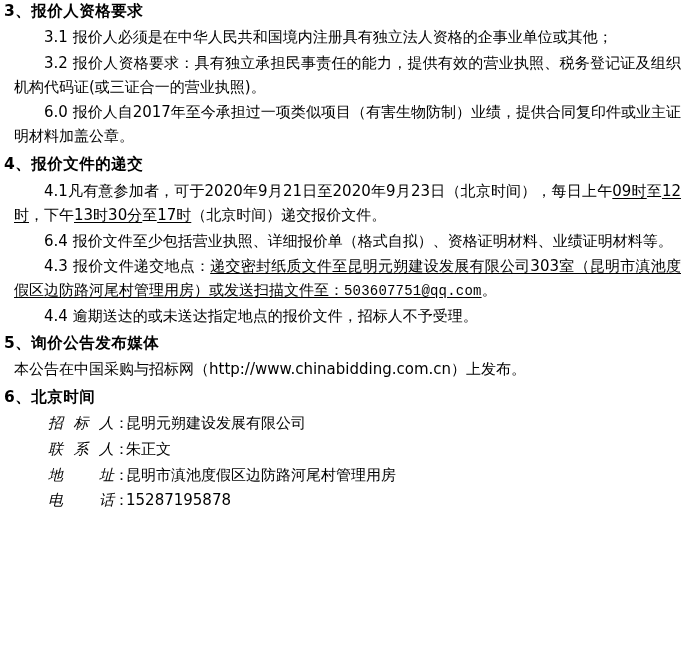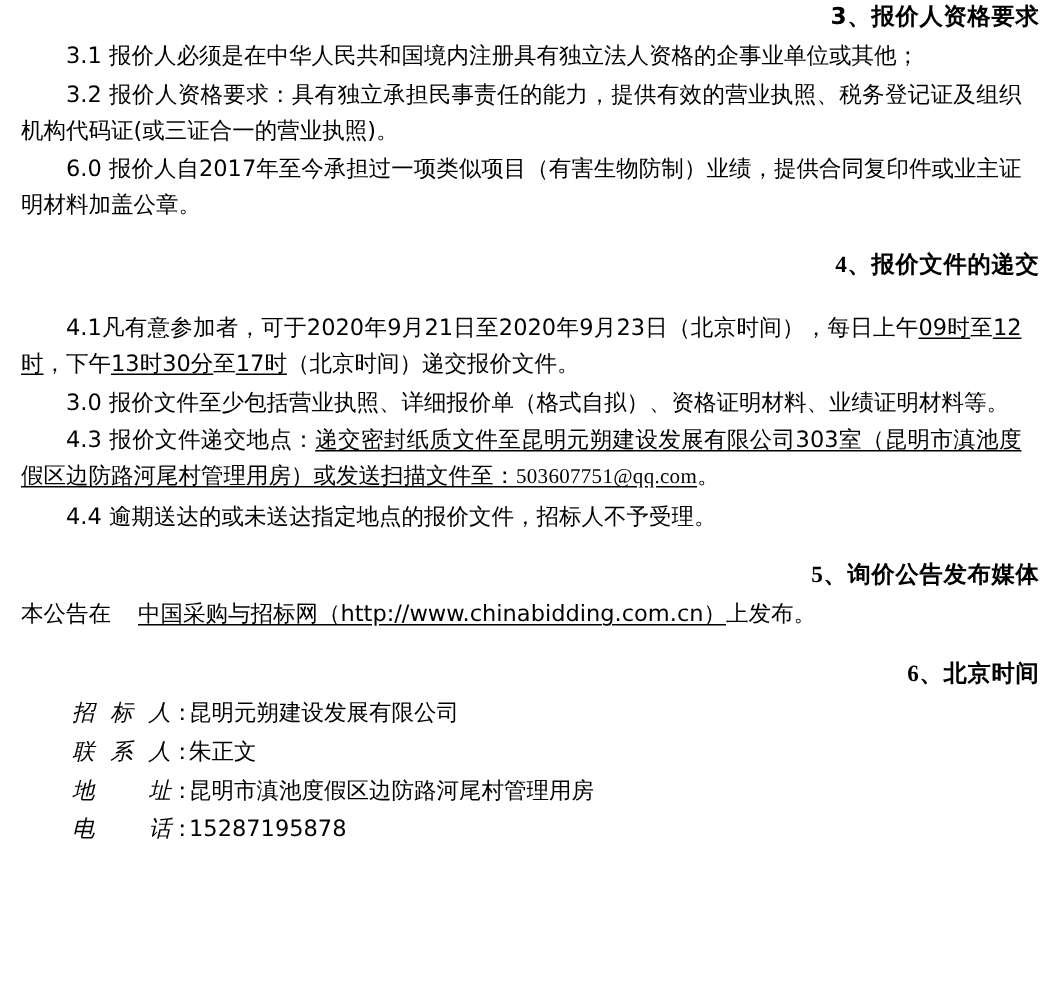--- a/index.html
+++ b/index.html
@@ -21,21 +21,20 @@
     padding: 0;
     box-sizing: border-box;
   }
   .section-head {
     font-size: 15.5px;
     font-weight: bold;
     letter-spacing: 0.5px;
     margin: 0 0 2px 4px;
     line-height: 1.5;
     white-space: nowrap;
-    text-align: right;
   }
   .section-head .num {
     display: inline-block;
     min-width: 20px;
   }
   .para {
     font-size: 15px;
     line-height: 1.62;
     margin: 0 0 1px 0;
     padding: 0 12px 0 14px;
@@ -44,21 +43,21 @@
   }
   .para .indent {
     display: inline-block;
     width: 30px;
   }
   .u {
     text-decoration: underline;
     text-underline-offset: 2px;
   }
   .mono {
-    font-family: Liberation Serif, serif;
+    font-family: Liberation Mono, monospace;
     font-size: 14px;
     letter-spacing: 0.2px;
   }
   .contact-block {
     padding-left: 48px;
     font-size: 15px;
     line-height: 1.72;
   }
   .contact-row {
     display: block;
@@ -76,23 +75,23 @@
     display: inline-block;
     width: 12px;
     text-align: center;
   }
   .contact-value {
     font-weight: normal;
   }
   .phone-value {
     font-weight: normal;
   }
-  .tight { margin-top: 16px; font-family: Liberation Serif, serif; }
-  .s4-wrap { margin-top: 18px; }
-  .link-u { text-decoration: underline; text-underline-offset: 2px; margin-left: 18px; }
+  .tight { margin-top: 4px; }
+  .s4-wrap { margin-top: 3px; }
+  .link-u { text-underline-offset: 2px; }
 </style>
 </head>
 <body>
 
 <div class="page">
 
   <div class="section-head">
     <span class="num">3、</span><span>报价人资格要求</span>
   </div>
 
@@ -111,21 +110,21 @@
 
   <div class="section-head tight">
     <span class="num">4、</span><span>报价文件的递交</span>
   </div>
 
   <p class="para s4-wrap">
     <span class="indent"></span><span>4.1</span><span>凡有意参加者，可于2020年9月21日至2020年9月23日（北京时间），每日上午</span><span class="u">09时</span><span>至</span><span class="u">12时</span><span>，下午</span><span class="u">13时30分</span><span>至</span><span class="u">17时</span><span>（北京时间）递交报价文件。</span>
   </p>
 
   <p class="para">
-    <span class="indent"></span><span>3.0</span>&nbsp;<span>报价文件至少包括营业执照、详细报价单（格式自拟）、资格证明材料、业绩证明材料等。</span>
+    <span class="indent"></span><span>6.4</span>&nbsp;<span>报价文件至少包括营业执照、详细报价单（格式自拟）、资格证明材料、业绩证明材料等。</span>
   </p>
 
   <p class="para">
     <span class="indent"></span><span>4.3</span>&nbsp;<span>报价文件递交地点：</span><span class="u">递交密封纸质文件至昆明元朔建设发展有限公司303室（昆明市滇池度假区边防路河尾村管理用房）或发送扫描文件至：</span><span class="mono u">503607751@qq.com</span><span>。</span>
   </p>
 
   <p class="para">
     <span class="indent"></span><span>4.4</span>&nbsp;<span>逾期送达的或未送达指定地点的报价文件，招标人不予受理。</span>
   </p>
 

